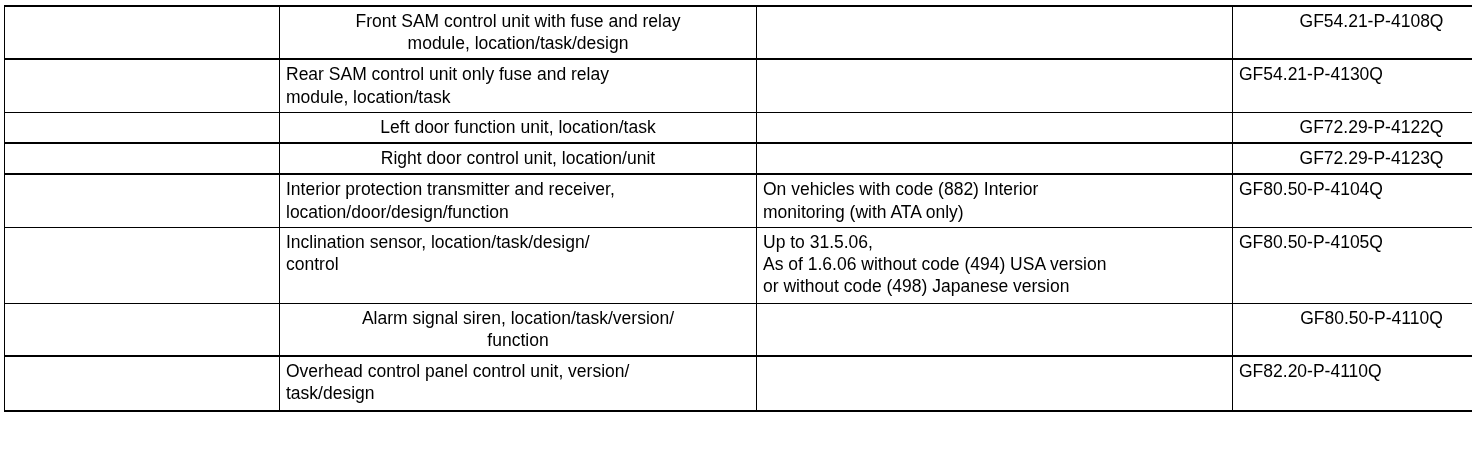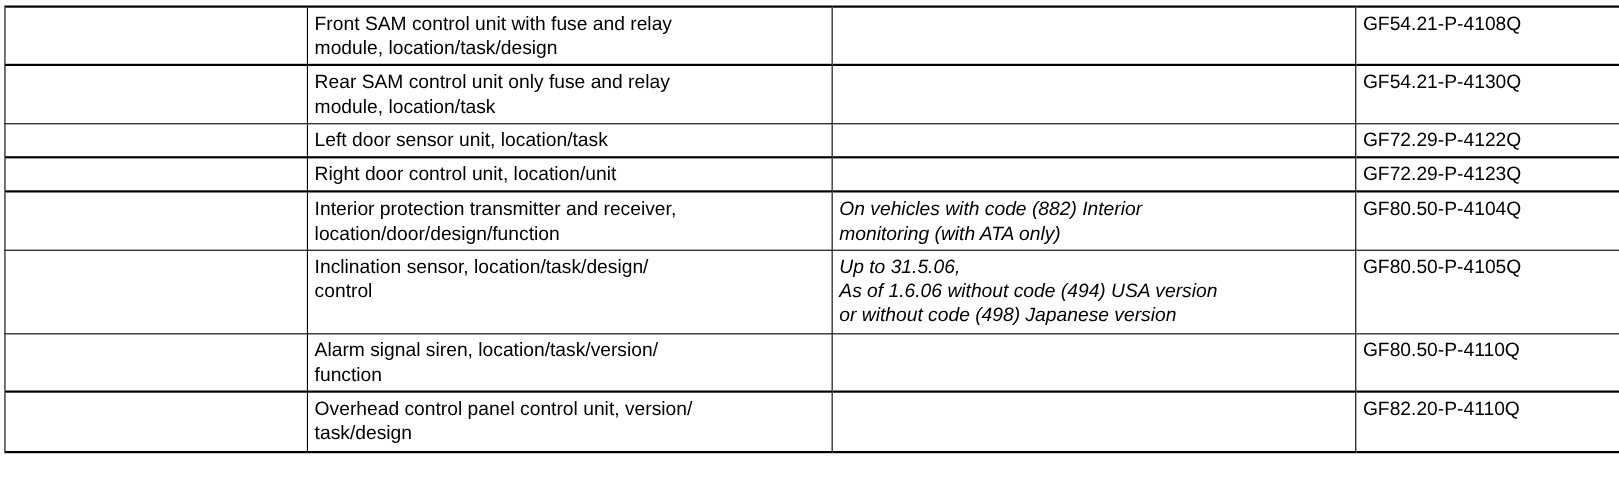--- a/index.html
+++ b/index.html
@@ -39,23 +39,23 @@
     font-size: 17.5px;
     line-height: 1.27;
     font-family: "Liberation Sans", sans-serif;
     color: #000000;
     background: #ffffff;
   }
 
   
   .col-a { width: 262px; }
   .col-b { width: 464px; }
-  .col-c { width: 463px; font-style: italic; }
+  .col-c { width: 463px; }
   .col-d { width: 265px; }
-  .doc-table tr.heavy-bottom > td { border-bottom-width: 2px; }
+  .doc-table tr.heavy-bottom > td { border-bottom-width: 2px; text-align: center; }
 
   .doc-table tr.r-first > td { border-top-width: 2px; }
   .doc-table tr.r-last > td { border-bottom-width: 2px; }
 
   .cell-text {
     display: block;
     white-space: pre-line;
   }
 
   .cell-empty {
@@ -111,21 +111,21 @@
         <td class="col-d">
           <span class="cell-text">GF54.21-P-4130Q</span>
         </td>
       </tr>
 
       <tr class="heavy-bottom h-31">
         <td class="col-a">
           <span class="cell-empty"></span>
         </td>
         <td class="col-b">
-          <span class="cell-text">Left door sensor unit, location/task</span>
+          <span class="cell-text">Left door function unit, location/task</span>
         </td>
         <td class="col-c">
           <span class="cell-text"></span>
         </td>
         <td class="col-d">
           <span class="cell-text">GF72.29-P-4122Q</span>
         </td>
       </tr>
 
       <tr class="heavy-bottom h-30">

